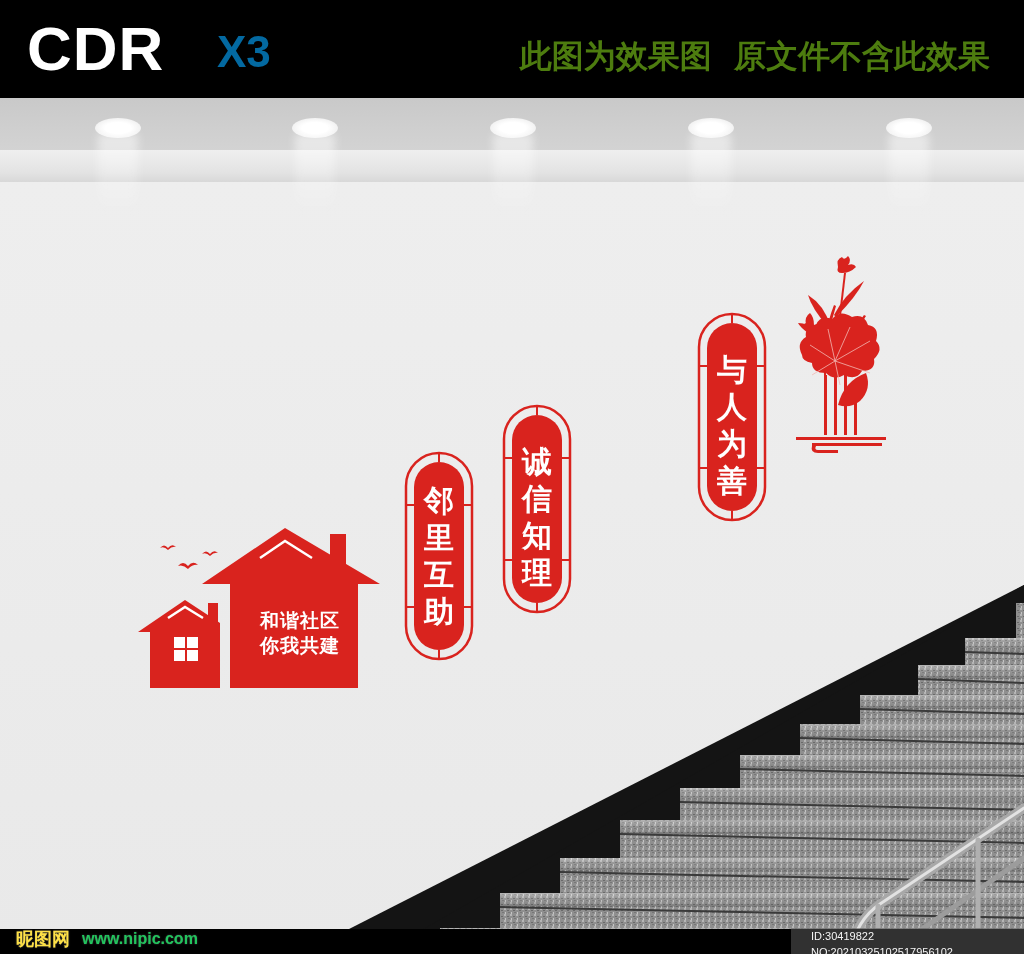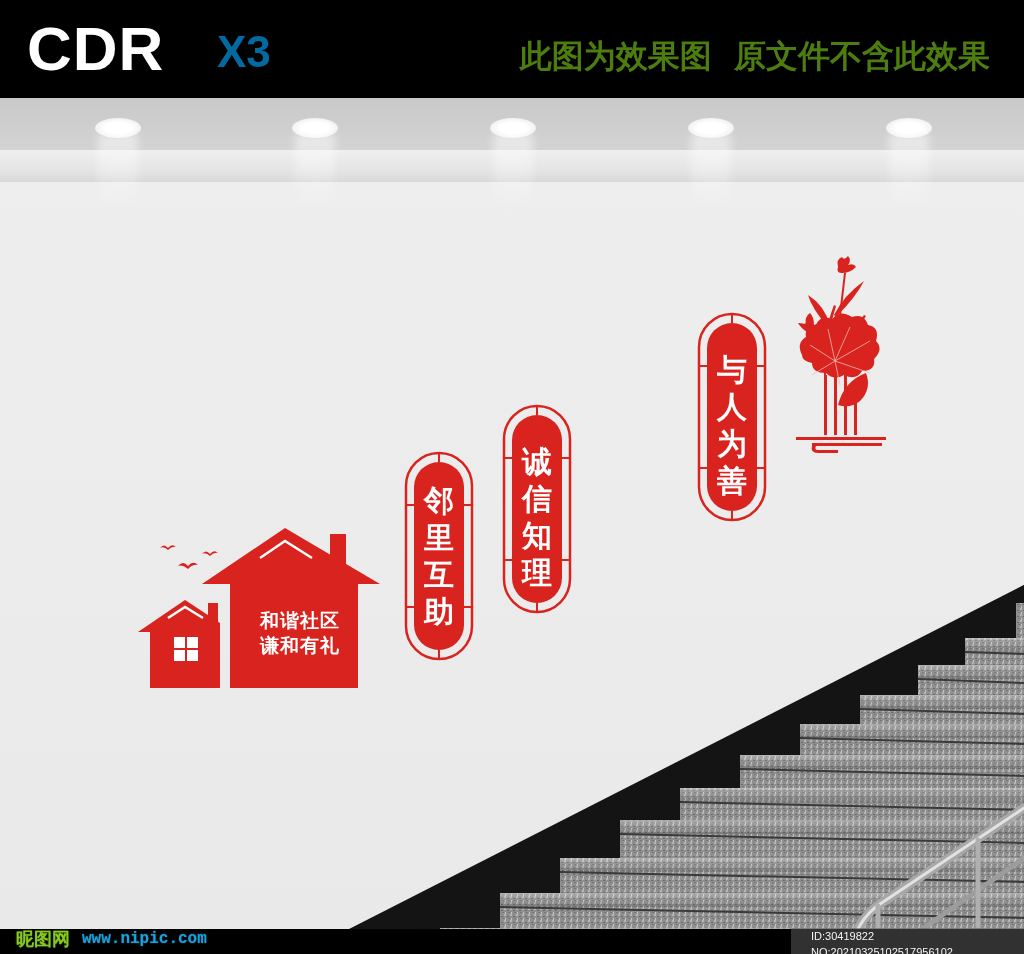--- a/index.html
+++ b/index.html
@@ -38,22 +38,22 @@
   .panel { position: absolute; width: 74px; }
   .panel svg { position: absolute; left: 0; top: 0; }
   .panel-text { position: absolute; left: 0; width: 74px; text-align: center; color: #fff; font-weight: bold;
                 font-size: 30px; line-height: 37px; }
 
   
   .flower { position: absolute; left: 788px; top: 157px; width: 110px; height: 215px; }
 
   
   .watermark-bar { position: absolute; left: 0; top: 929px; width: 1024px; height: 25px; background: #000; }
-  .site-logo { position: absolute; left: 16px; top: 927px; color: #84cc16; font-weight: bold; font-size: 18px; line-height: 24px; text-shadow: 0 0 2px #444; }
-  .site-url { position: absolute; left: 82px; top: 928px; color: #0ea5e9; font-family: Liberation Mono, monospace; font-weight: bold; font-size: 16px; line-height: 22px; text-shadow: 0 0 2px #444; }
+  .site-logo { position: absolute; left: 16px; top: 927px; color: #fde047; font-weight: bold; font-size: 18px; line-height: 24px; text-shadow: 0 0 2px #444; }
+  .site-url { position: absolute; left: 82px; top: 928px; color: #22c55e; font-family: Liberation Sans, sans-serif; font-weight: bold; font-size: 16px; line-height: 22px; text-shadow: 0 0 2px #444; }
   .image-id { position: absolute; left: 791px; top: 928px; padding: 0 20px; background: rgba(90,90,90,0.55); color: #f4f4f4;
               font-family: "Liberation Sans", sans-serif; font-size: 11px; line-height: 16px; }
 </style>
 </head>
 <body>
 
 <div class="top-bar">
   <div class="format-label">CDR</div>
   <div class="version-label">X3</div>
   <div class="notice-text">此图为效果图  原文件不含此效果</div>
@@ -161,21 +161,21 @@
         <rect x="44" y="122" width="11" height="11"></rect>
         <rect x="57" y="122" width="11" height="11"></rect>
       </g>
 
       <polygon points="72,56 155,0 250,56 228,56 228,160 100,160 100,56" fill="#d9231e"></polygon>
       <rect x="200" y="6" width="16" height="40" fill="#d9231e"></rect>
       <polyline points="130,30 155,13 182,30" fill="none" stroke="#fff" stroke-width="2.5"></polyline>
     </svg>
     <div class="house-text">
       <div>和谐社区</div>
-      <div>谦和有礼</div>
+      <div>你我共建</div>
     </div>
   </div>
 
   <div class="panel" style="left:402px; top:352px; height:212px;">
     <svg width="74" height="212" viewBox="0 0 74 212">
       <rect x="4" y="3" width="66" height="206" rx="33" fill="none" stroke="#d9231e" stroke-width="2.5"></rect>
       <rect x="12" y="12" width="50" height="188" rx="25" fill="#d9231e"></rect>
       <line x1="37" y1="3" x2="37" y2="12" stroke="#d9231e" stroke-width="2"></line>
       <line x1="37" y1="200" x2="37" y2="209" stroke="#d9231e" stroke-width="2"></line>
       <line x1="4" y1="55" x2="12" y2="55" stroke="#d9231e" stroke-width="2"></line>

